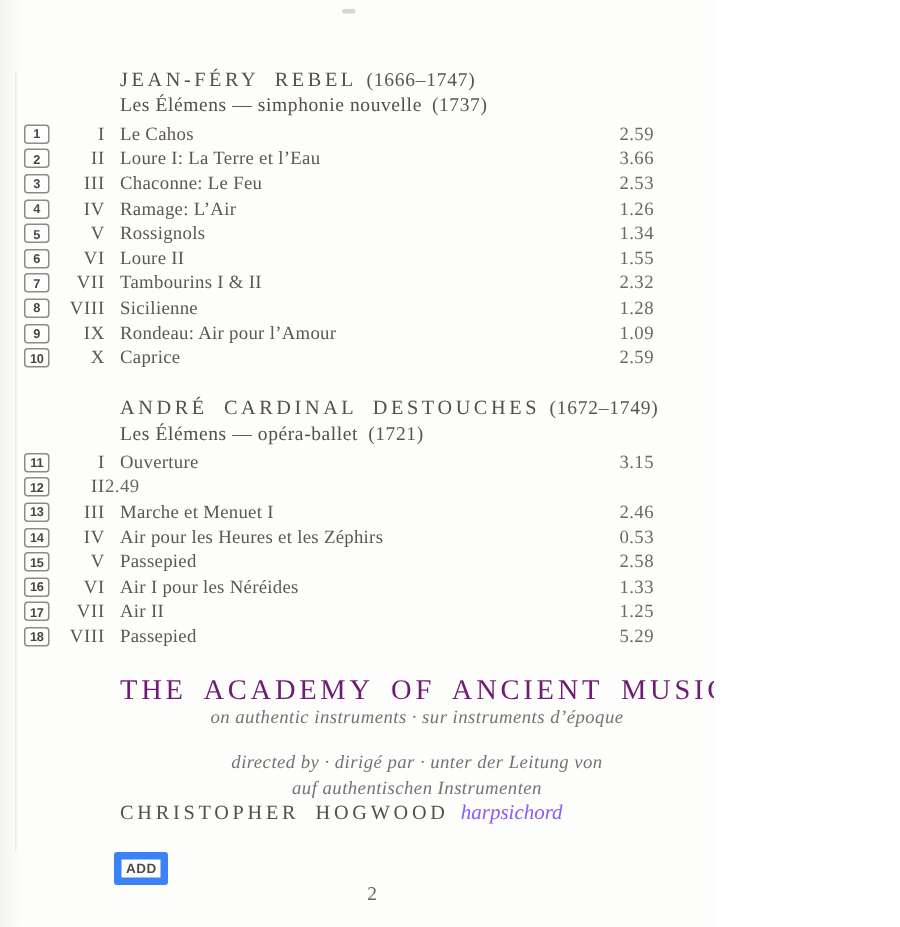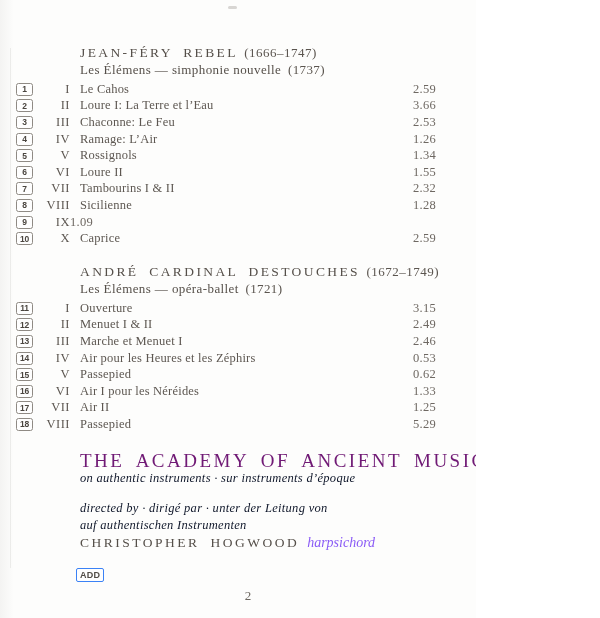--- a/index.html
+++ b/index.html
@@ -59,32 +59,32 @@
 
   .section-2 { margin-top:16px; }
 
   .credits { margin-top:19px; margin-left:80px; }
   .ensemble {
     font-size:19px; letter-spacing:2.5px; word-spacing:5px;
     color:#701a75; line-height:18px; white-space:nowrap;
   }
   .cred-italic {
     font-style:italic; font-size:12.5px; line-height:16.5px;
-    letter-spacing:0.3px; color:#0f172a; white-space:nowrap;
+    letter-spacing:0.3px; color:#737373; white-space:nowrap;text-align:center;
   }
   .directed { margin-top:14px; }
   .director-line { line-height:18px; white-space:nowrap; }
   .director {
     font-size:13.5px; letter-spacing:2.5px; word-spacing:5px; color:#554f49;
   }
   .role { font-style:italic; font-size:14px; margin-left:4px; color:#8b5cf6; }
 
   .spars {
     display:inline-block; margin-top:16px; margin-left:76px;
-    border:1px solid #3b82f6; border-radius:2px;
+    border:5px solid #3b82f6; border-radius:2px;
     font-family:"Liberation Sans", sans-serif;
     font-size:9px; font-weight:700; letter-spacing:0.3px;
     color:#514c46; padding:1px 3px; line-height:10px; background:#fefefe;
   }
   .pagenum {
     position:absolute; bottom:14px; left:0; width:100%;
     text-align:center; font-size:13px; color:#6b665f;
     transform:translateX(10px);
   }
 </style>
@@ -151,20 +151,21 @@
           </div>
           <div class="track-row">
             <span class="tbox">8</span>
             <span class="roman">VIII</span>
             <span class="title">Sicilienne</span>
             <span class="duration">1.28</span>
           </div>
           <div class="track-row">
             <span class="tbox">9</span>
             <span class="roman">IX</span>
+            <span class="title">Rondeau: Air pour l’Amour</span>
             <span class="duration">1.09</span>
           </div>
           <div class="track-row">
             <span class="tbox">10</span>
             <span class="roman">X</span>
             <span class="title">Caprice</span>
             <span class="duration">2.59</span>
           </div>
         </div>
     </section>
@@ -181,40 +182,39 @@
       <div class="tracks">
           <div class="track-row">
             <span class="tbox">11</span>
             <span class="roman">I</span>
             <span class="title">Ouverture</span>
             <span class="duration">3.15</span>
           </div>
           <div class="track-row">
             <span class="tbox">12</span>
             <span class="roman">II</span>
-            <span class="title">Menuet I &amp; II</span>
             <span class="duration">2.49</span>
           </div>
           <div class="track-row">
             <span class="tbox">13</span>
             <span class="roman">III</span>
             <span class="title">Marche et Menuet I</span>
             <span class="duration">2.46</span>
           </div>
           <div class="track-row">
             <span class="tbox">14</span>
             <span class="roman">IV</span>
             <span class="title">Air pour les Heures et les Zéphirs</span>
             <span class="duration">0.53</span>
           </div>
           <div class="track-row">
             <span class="tbox">15</span>
             <span class="roman">V</span>
             <span class="title">Passepied</span>
-            <span class="duration">0.62</span>
+            <span class="duration">2.58</span>
           </div>
           <div class="track-row">
             <span class="tbox">16</span>
             <span class="roman">VI</span>
             <span class="title">Air I pour les Néréides</span>
             <span class="duration">1.33</span>
           </div>
           <div class="track-row">
             <span class="tbox">17</span>
             <span class="roman">VII</span>

